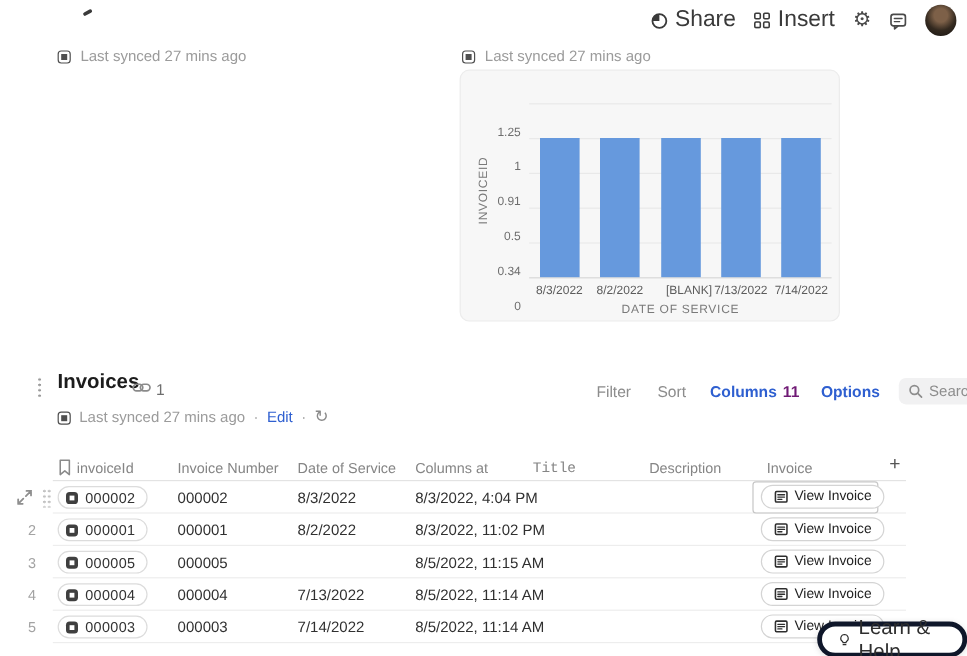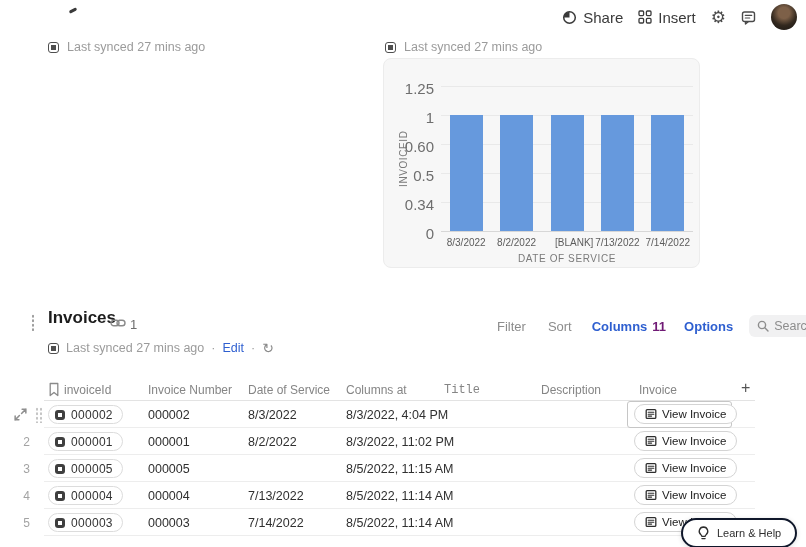--- a/index.html
+++ b/index.html
@@ -2,21 +2,21 @@
 <html><head>
 <meta charset="utf-8">
 <style>
   * { margin:0; padding:0; box-sizing:border-box; }
   body { background:#fff; font-family:"Liberation Sans", sans-serif; }
   .stage { position:relative; width:806px; height:547px; background:#fff; overflow:hidden; }
 
   
   .cutmark { position:absolute; left:69px; top:9px; width:8px; height:3px; background:#3a3a3a; border-radius:2px; transform:rotate(-28deg); }
   .topbar-right { position:absolute; top:3px; right:9px; height:28px; display:flex; align-items:center; gap:15px; }
-  .tb-btn { display:flex; align-items:center; gap:6px; font-size:15px; color:#3a3a3a; font-weight:500; cursor:pointer; }
+  .tb-btn { display:flex; align-items:center; gap:6px; font-size:19px; color:#3a3a3a; font-weight:500; cursor:pointer; }
   .tb-ic { display:flex; align-items:center; cursor:pointer; }
   .gear { font-family:"DejaVu Sans", sans-serif; font-size:17px; color:#4a4a4a; line-height:1; }
   .avatar { width:26px; height:26px; border-radius:50%; background: radial-gradient(circle at 50% 34%, #7d6048 0 26%, #33291f 58%, #161311 100%); }
 
   
   .sync { position:absolute; display:flex; align-items:center; gap:8px; font-size:12.5px; color:#9b9b9b; }
   .sync-ico { width:11px; height:11px; border:1.6px solid #4f4f4f; border-radius:3px; position:relative; flex:0 0 auto; }
   .sync-ico::after { content:""; position:absolute; inset:2px; background:#4f4f4f; }
 
   
@@ -36,21 +36,21 @@
   .conn-external { left:104px; top:39px; width:27px; transform:rotate(36deg); }
   .conn-card { left:70px; top:158px; width:32px; transform:rotate(-30deg); }
   .conn-cash { left:241px; top:136px; width:20px; transform:rotate(24deg); }
 
   
   .ylabel-rot { position:absolute; left:14px; top:50px; height:100px; writing-mode:vertical-rl; transform:rotate(180deg); font-size:10px; letter-spacing:0.6px; color:#7a7a7a; text-align:center; }
   .plot { position:absolute; left:57px; top:27px; width:252px; height:145px; }
   .gridline { position:absolute; left:0; width:252px; height:1px; background:#e9e9e9; }
   .gridline.baseline { background:#d7d7d7; }
   .bar { position:absolute; bottom:0; width:33px; }
-  .ytick { position:absolute; width:50px; left:0; text-align:right; font-size:15px; color:#6e6e6e; }
+  .ytick { position:absolute; width:50px; left:0; text-align:right; font-size:10px; color:#6e6e6e;margin-top:25px; }
   .xtick { position:absolute; top:178px; text-align:center; font-size:10px; color:#5c5c5c; white-space:nowrap; }
   .xlabel { position:absolute; left:57px; top:194px; width:252px; text-align:center; font-size:10px; letter-spacing:0.6px; color:#7a7a7a; }
 
   
   .sec-handle { position:absolute; left:31px; top:314px; width:4px; height:17px;
     background-image:radial-gradient(circle, #9a9a9a 1px, transparent 1.2px); background-size:4px 4.5px; cursor:grab; }
   .sec-title { position:absolute; left:48px; top:308px; font-size:17px; font-weight:700; color:#1c1c1c; }
   .link-ico { position:absolute; left:110px; top:317px; }
   .link-count { position:absolute; left:130px; top:317px; font-size:13px; color:#6e6e6e; }
   .sync2-row { position:absolute; left:48px; top:341px; display:flex; align-items:center; gap:7px; font-size:12.5px; color:#9b9b9b; }
@@ -80,23 +80,23 @@
   .chip { position:absolute; left:48px; top:4px; height:19px; border:1px solid #dcdcdc; border-radius:10px; background:#fff;
     display:flex; align-items:center; gap:6px; padding:0 9px 0 6px; font-size:12px; color:#333; letter-spacing:0.3px; cursor:pointer; }
   .chip-ico { width:10px; height:10px; background:#3f3f3f; border-radius:3px; position:relative; flex:0 0 auto; }
   .chip-ico::after { content:""; position:absolute; inset:3px; background:#fff; }
   .cell { position:absolute; top:7px; font-size:12.5px; color:#303030; white-space:nowrap; }
   .viewbtn { position:absolute; left:634px; top:3px; height:20px; border:1px solid #d4d4d4; border-radius:11px; background:#fff;
     display:flex; align-items:center; gap:5px; padding:0 10px; font-size:11.5px; font-weight:500; color:#222; cursor:pointer; white-space:nowrap; }
   .selbox { position:absolute; left:627px; top:0; width:105px; height:27px; border:1.5px solid #c6c6c6; border-radius:3px; }
 
   
-  .helpbtn { position:absolute; left:681px; top:518px; height:30px; border-radius:16px; background:#fff; border:2px solid #0f172a;
+  .helpbtn { position:absolute; left:681px; top:518px; height:30px; border-radius:16px; background:#fff; border:4px solid #0f172a;
     box-shadow:0 1px 5px rgba(0,0,0,0.13); display:flex; align-items:center; gap:7px; padding:0 14px;
-    font-size:11px; font-weight:500; color:#2e2e2e; cursor:pointer; }
+    font-size:17px; font-weight:500; color:#2e2e2e; cursor:pointer; }
 </style>
 </head>
 <body>
 
 <div class="stage">
 
   <div class="cutmark"></div>
   <div class="topbar-right">
     <div class="tb-btn">
       <svg width="15" height="15" viewBox="0 0 14 14">
@@ -147,21 +147,21 @@
         <div class="gridline baseline" style="top: 145px;"></div>
         <div class="bar" style="left: 8.7px; height: 116px; background: rgb(102, 153, 221);"></div>
         <div class="bar" style="left: 59.1px; height: 116px; background: rgb(102, 153, 221);"></div>
         <div class="bar" style="left: 109.5px; height: 116px; background: rgb(102, 153, 221);"></div>
         <div class="bar" style="left: 159.9px; height: 116px; background: rgb(102, 153, 221);"></div>
         <div class="bar" style="left: 210.3px; height: 116px; background: rgb(102, 153, 221);"></div>
       </div>
     <div class="xlabel">DATE OF SERVICE</div>
   <div class="ytick" style="top: 21px;">1.25</div>
       <div class="ytick" style="top: 50px;">1</div>
-      <div class="ytick" style="top: 79px;">0.60</div>
+      <div class="ytick" style="top: 79px;">0.91</div>
       <div class="ytick" style="top: 108px;">0.5</div>
       <div class="ytick" style="top: 137px;">0.34</div>
       <div class="ytick" style="top: 166px;">0</div>
       <div class="xtick" style="left: 57px; width: 50.4px;">8/3/2022</div>
       <div class="xtick" style="left: 107.4px; width: 50.4px;">8/2/2022</div>
       <div class="xtick" style="left: 144px; width: 50.4px; margin-left: 21px;">[BLANK]</div>
       <div class="xtick" style="left: 208.2px; width: 50.4px;">7/13/2022</div>
       <div class="xtick" style="left: 258.6px; width: 50.4px;">7/14/2022</div>
     </div>
 

